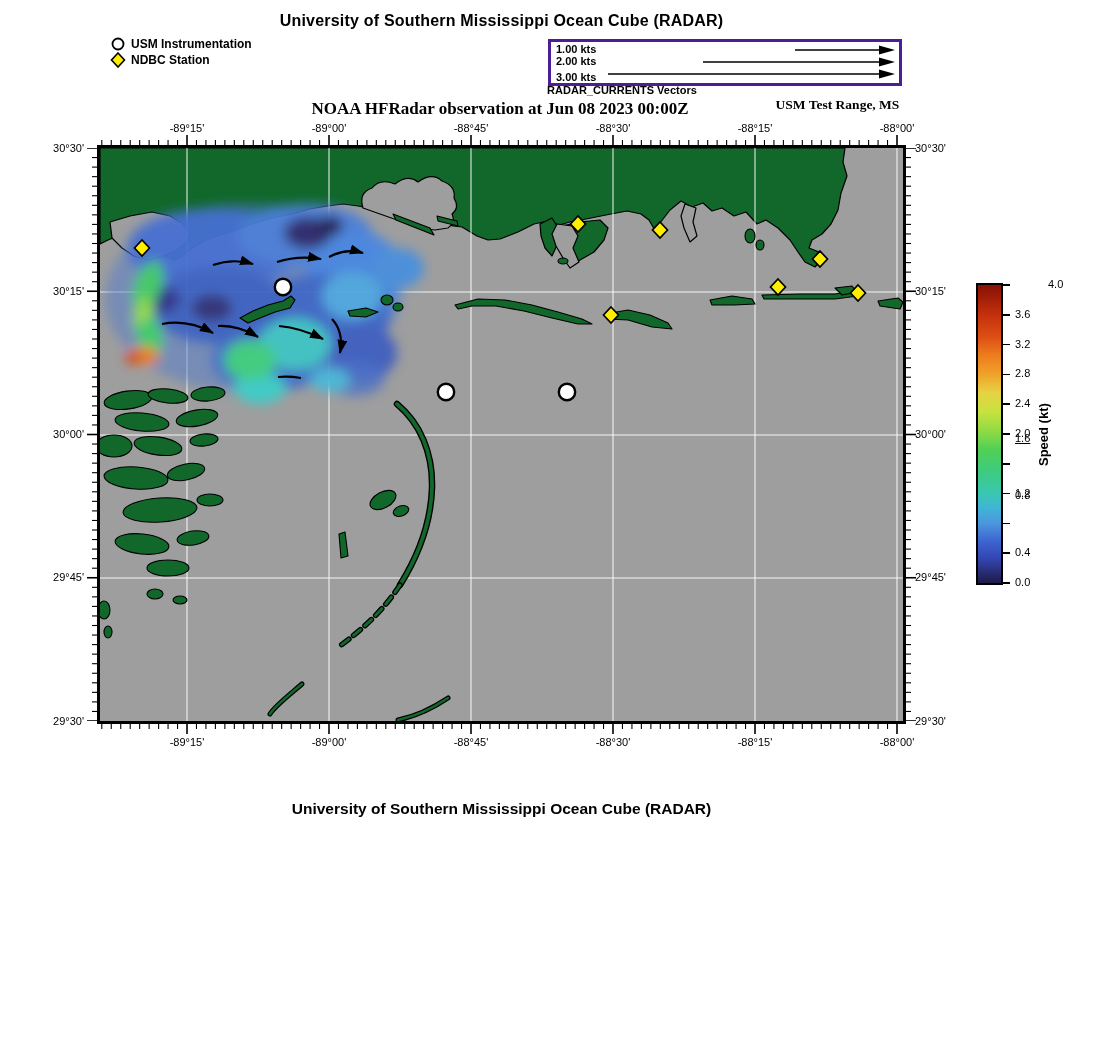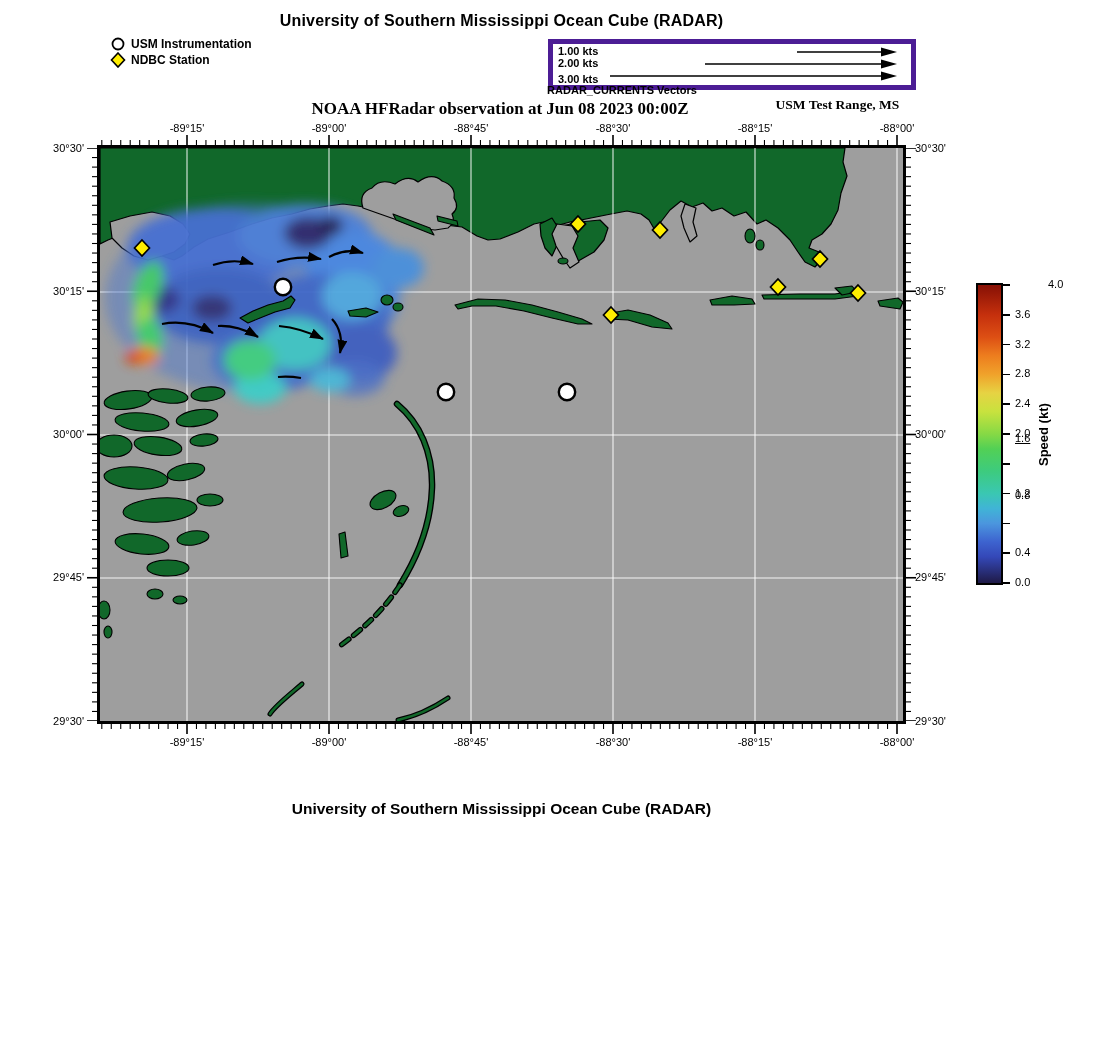--- a/index.html
+++ b/index.html
@@ -2,21 +2,21 @@
 <html><head>
 <meta charset="utf-8">
 <style>
   html,body{margin:0;padding:0;background:#fff;}
   .canvas{position:relative;width:1100px;height:1050px;background:#ffffff;
           font-family:"Liberation Sans",sans-serif;color:#000;overflow:hidden;}
   .abs{position:absolute;}
   .title{font-weight:bold;font-size:16px;text-align:center;letter-spacing:0.2px;}
   .legend-row{display:flex;align-items:center;gap:4px;height:16px;}
   .legend-label{font-weight:bold;font-size:12px;}
-  .vecbox{border:5px solid #4c1d95;background:#fff;padding-left:10px;}
+  .vecbox{border:3px solid #4c1d95;background:#fff;}
   .veclabel{position:absolute;left:5px;font-weight:bold;font-size:11px;line-height:12px;}
   .veccaption{font-weight:bold;font-size:11px;text-align:center;}
   .subtitle{font-family:"Liberation Serif",serif;font-weight:bold;font-size:17px;text-align:center;}
   .rangelabel{font-family:"Liberation Serif",serif;font-weight:bold;font-size:13.5px;text-align:center;}
   .axis-label{position:absolute;font-size:11px;white-space:nowrap;}
   .map-frame{border:3px solid #000;background:#9e9e9e;}
   .cbar-frame{border:2px solid #000;background:#fff;}
   .cbar-grad{width:100%;height:100%;}
   .cbar-ticklabel{position:absolute;font-size:11px;width:34px;}
   .cbar-tick{position:absolute;height:1.6px;background:#000;}

